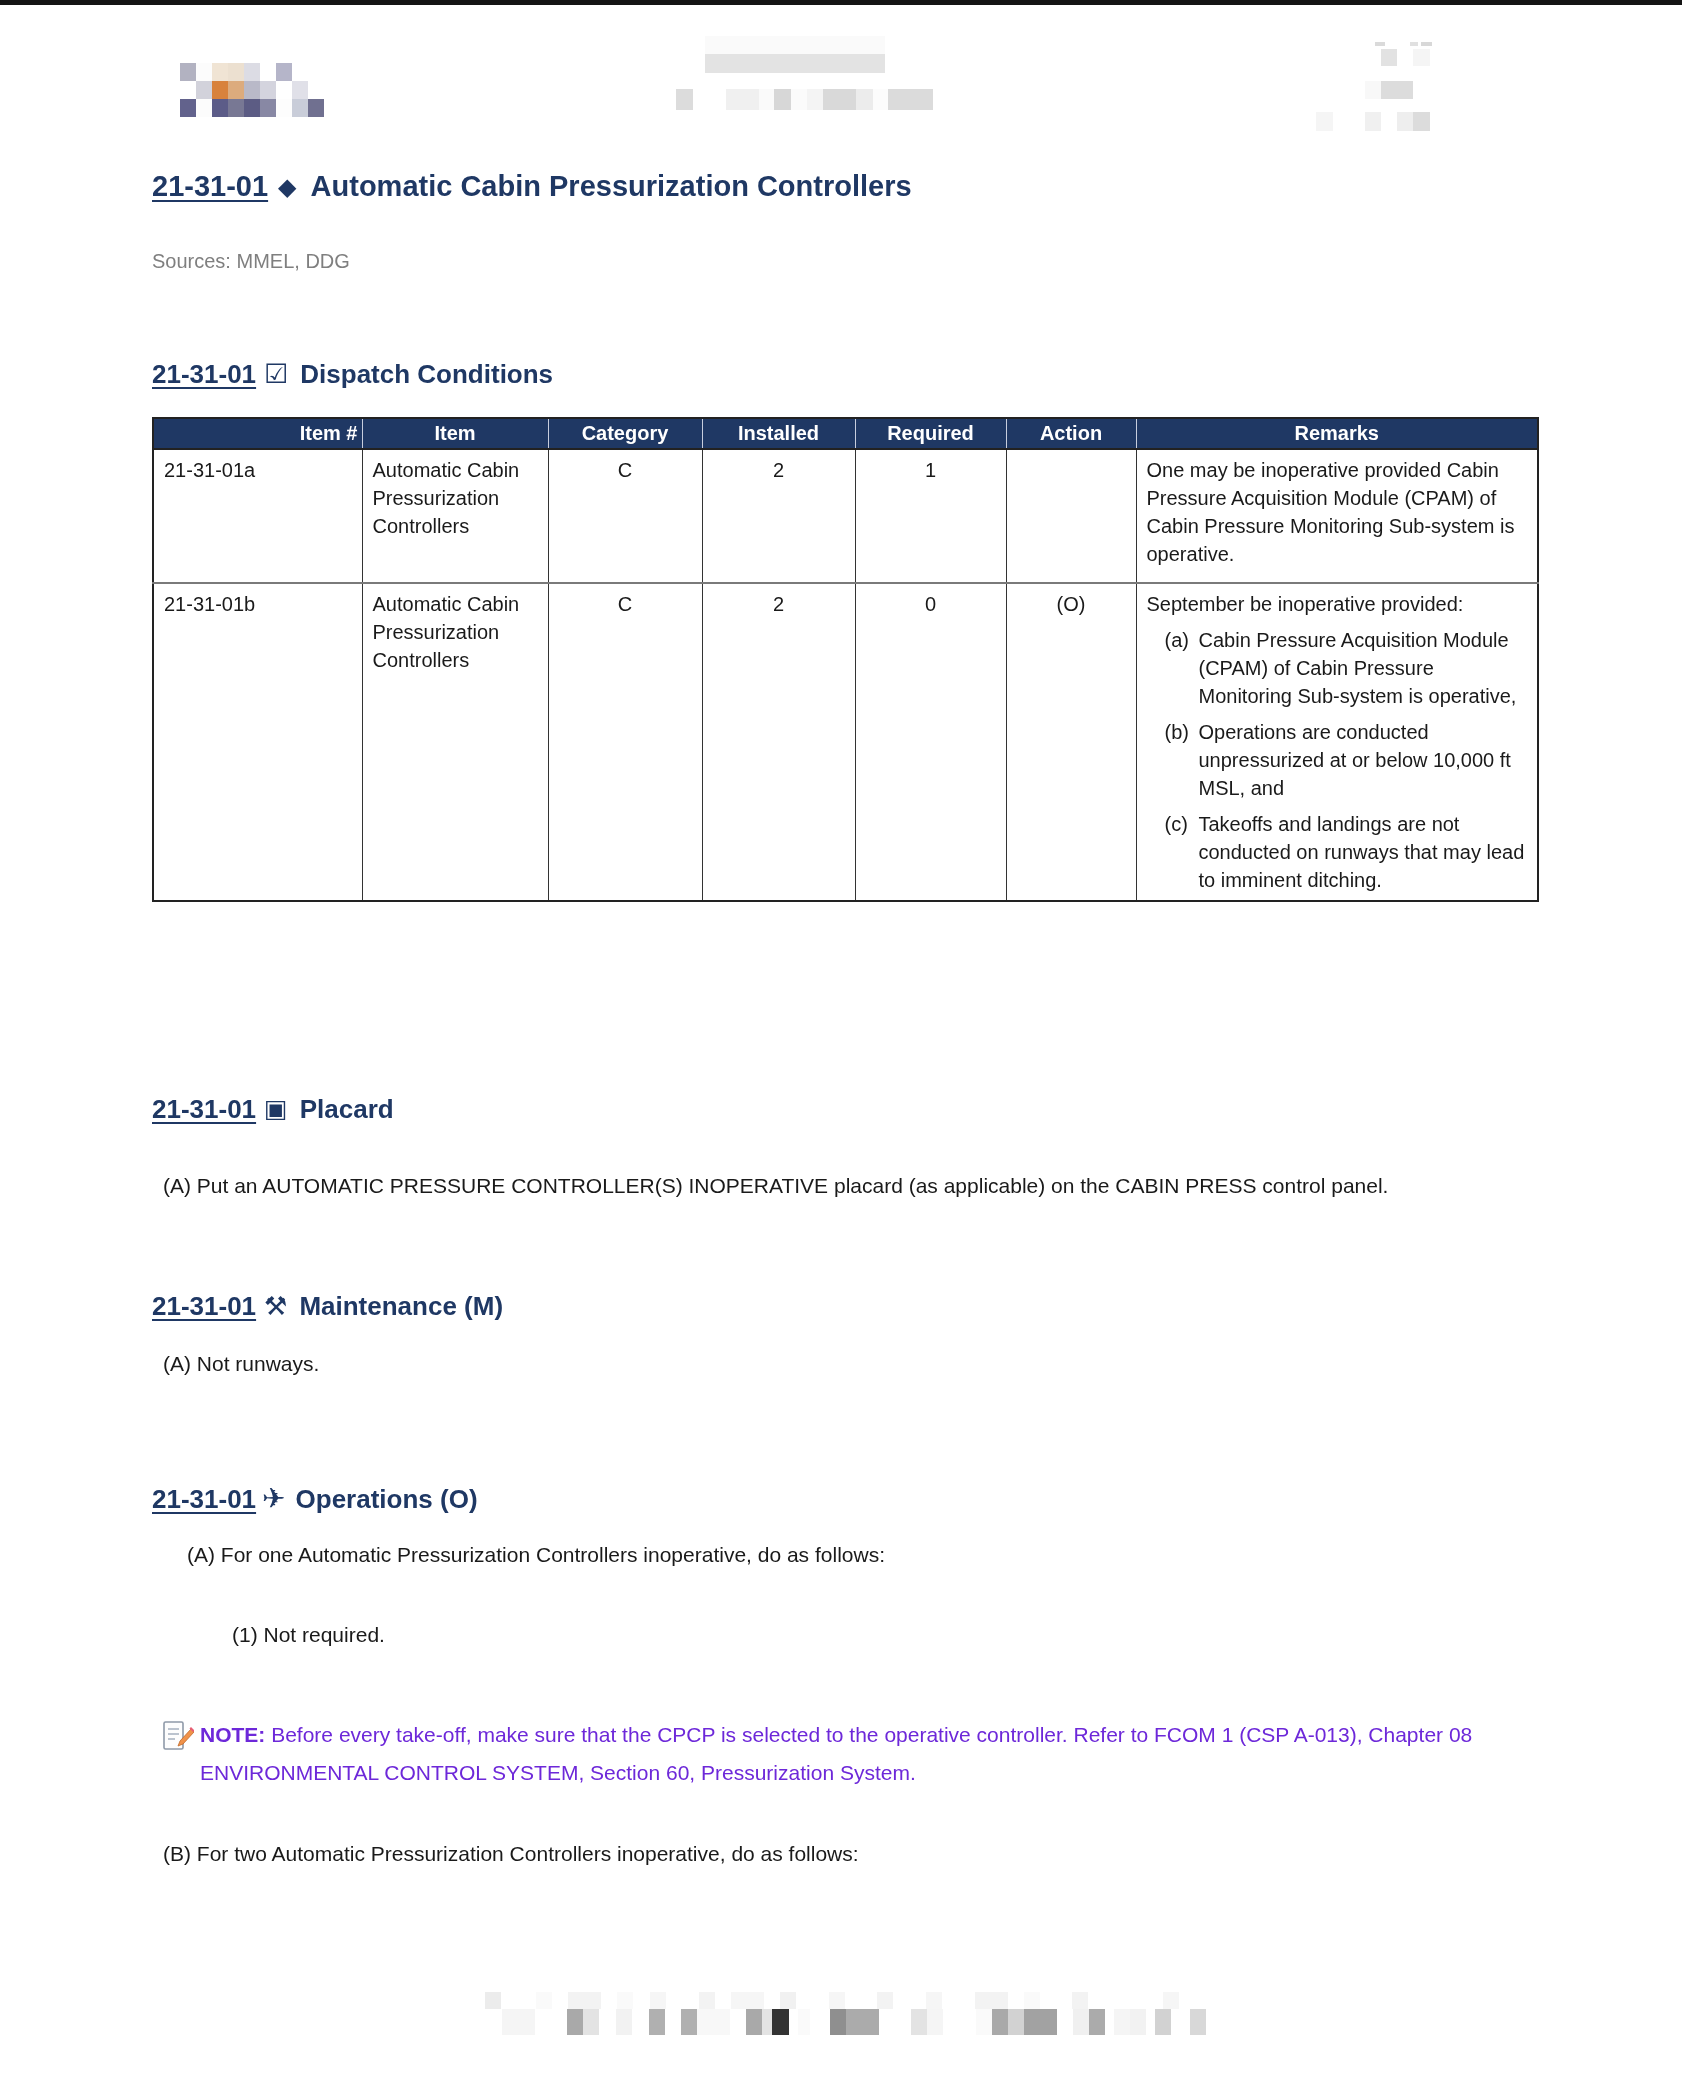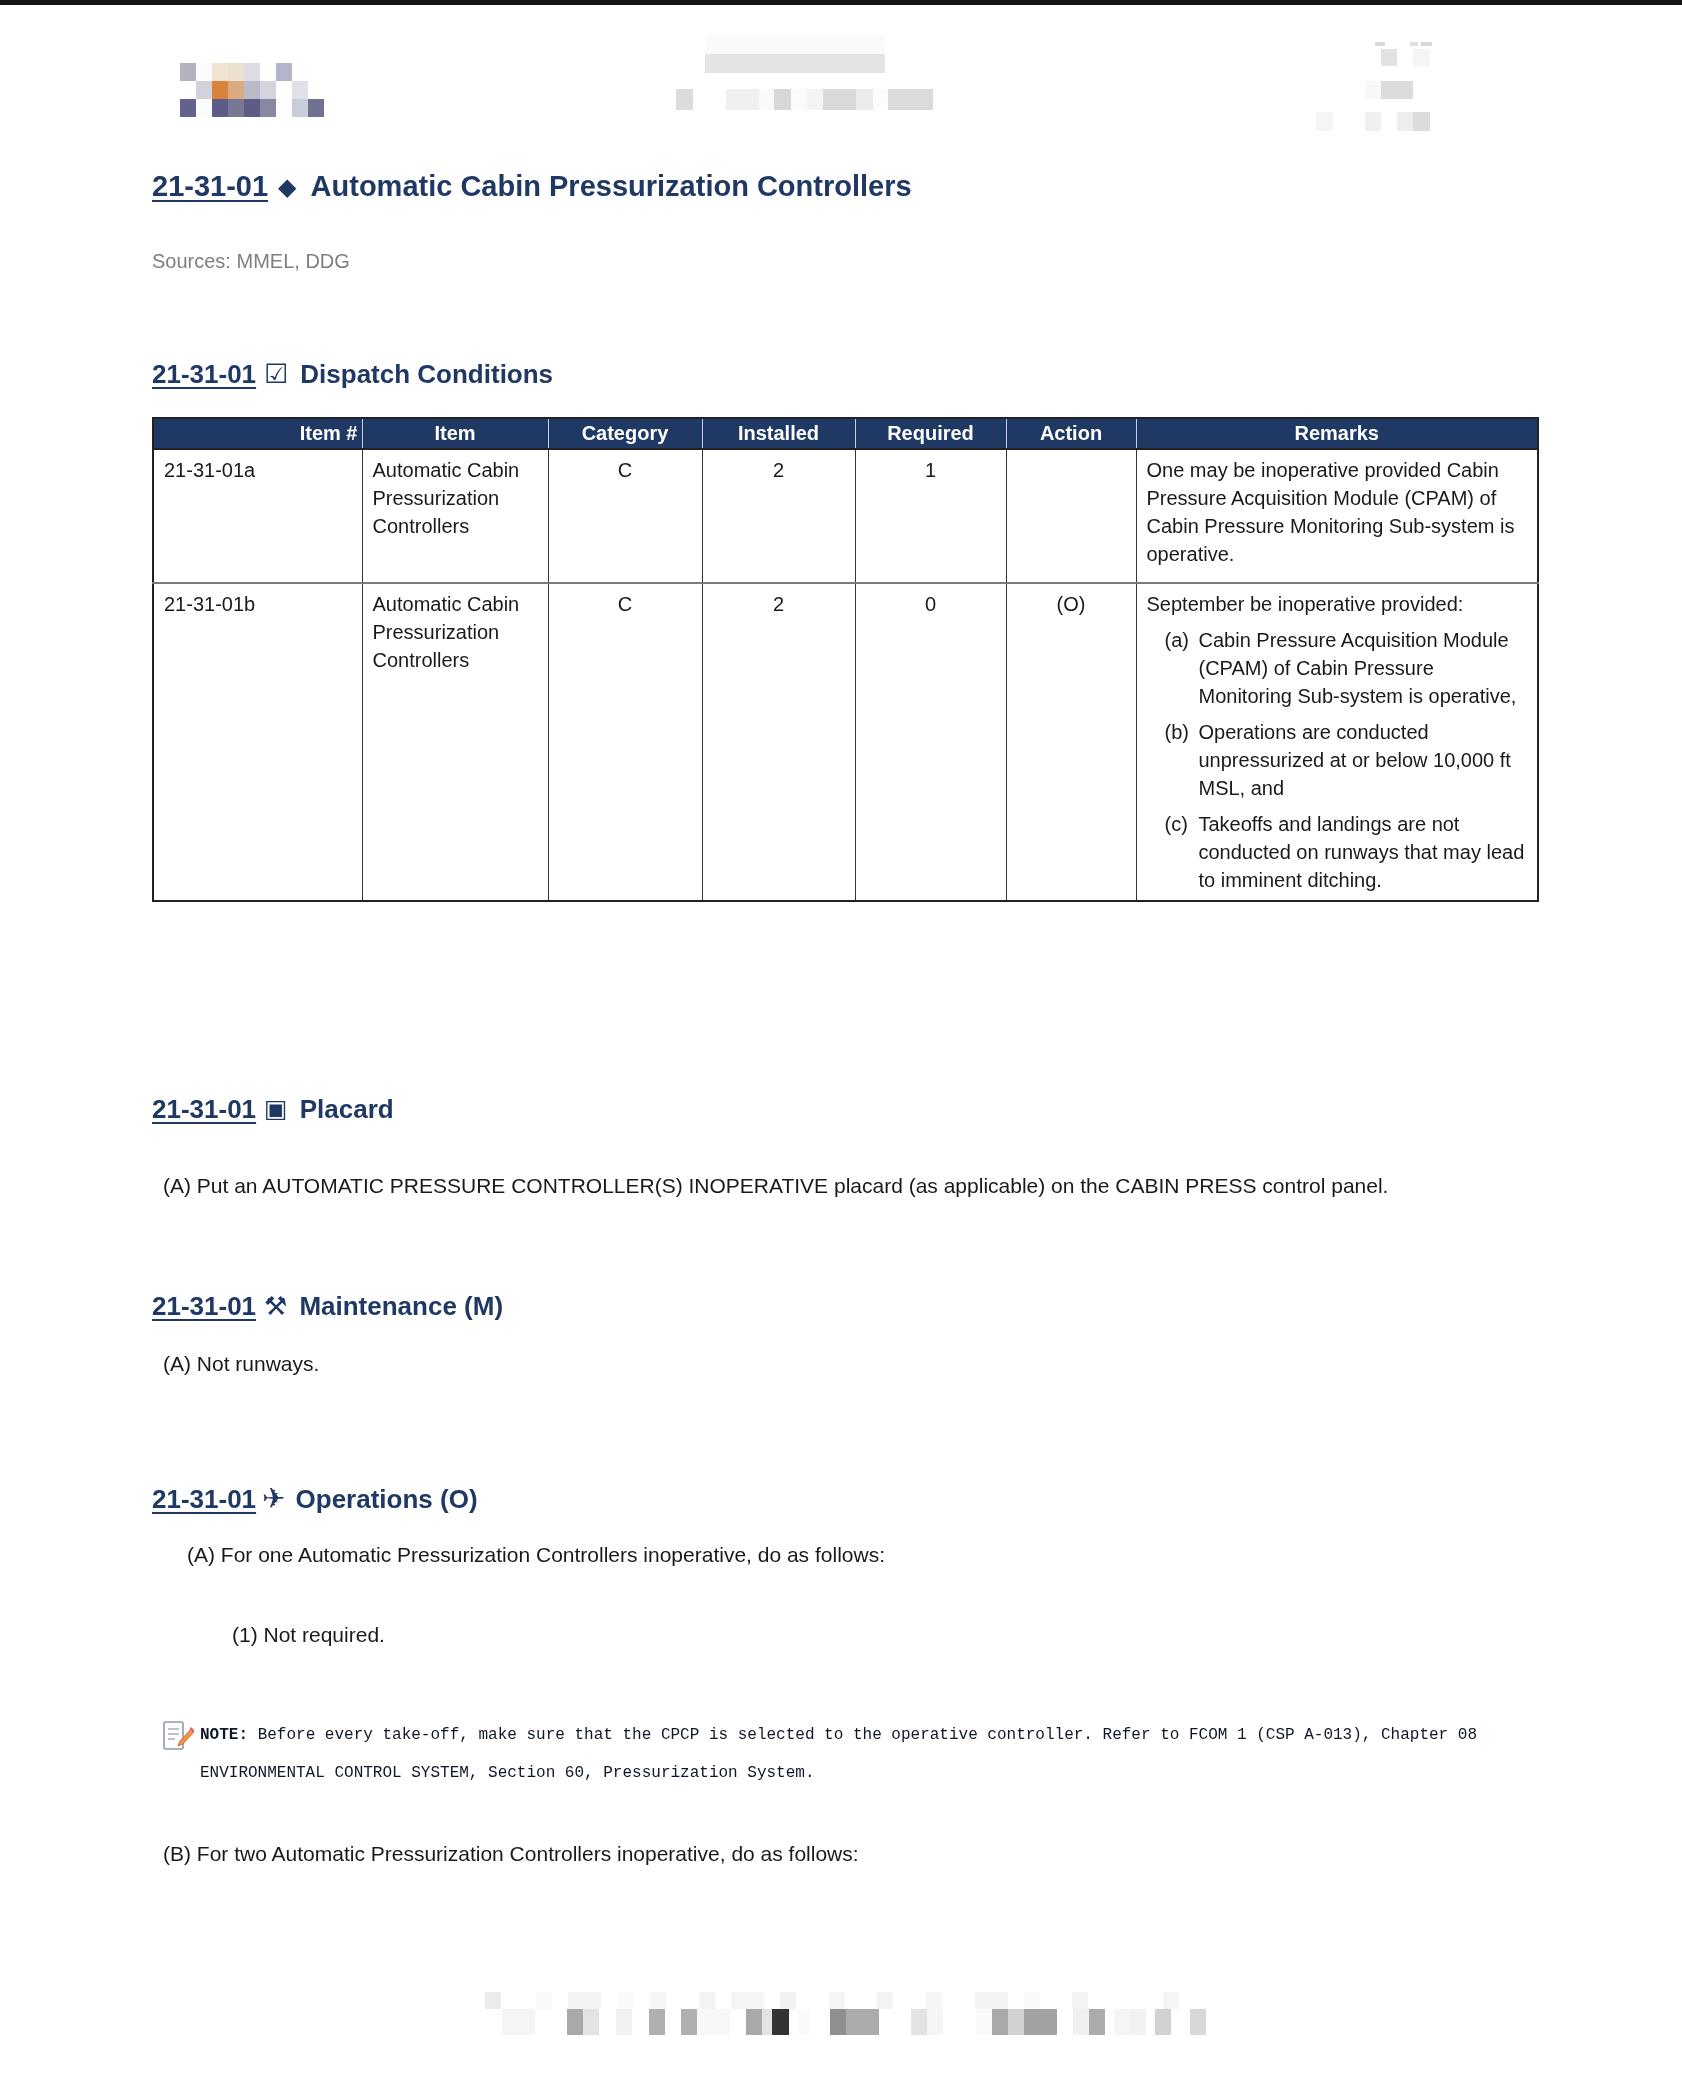--- a/index.html
+++ b/index.html
@@ -43,21 +43,21 @@
   td.c-item-no{padding-left:12px;}
   td.c-item{padding-right:38px;padding-left:12px;}
   td.c-center{text-align:center;}
   td.c-remarks{padding-left:11px;padding-right:14px;}
   .rintro{margin:0 0 8px 0;}
   .rlist-item{display:flex;margin:0 0 8px 18px;}
   .rlist-item:last-child{margin-bottom:0;}
   .rtag{flex:0 0 34px;}
   .rtext{flex:1;}
   
-  .note-wrap{color:#0f172a;font-size:16px;line-height:38px;font-family:Liberation Mono, monospace;}
+  .note-wrap{color:#6d28d9;font-size:21px;line-height:38px;}
   .note-label{font-weight:bold;}
   .note-icon{position:absolute;left:-38px;top:4px;}
 </style>
 </head>
 <body>
 
 <div id="page">
   <div class="topbar"></div>
 
   <div id="logo">

